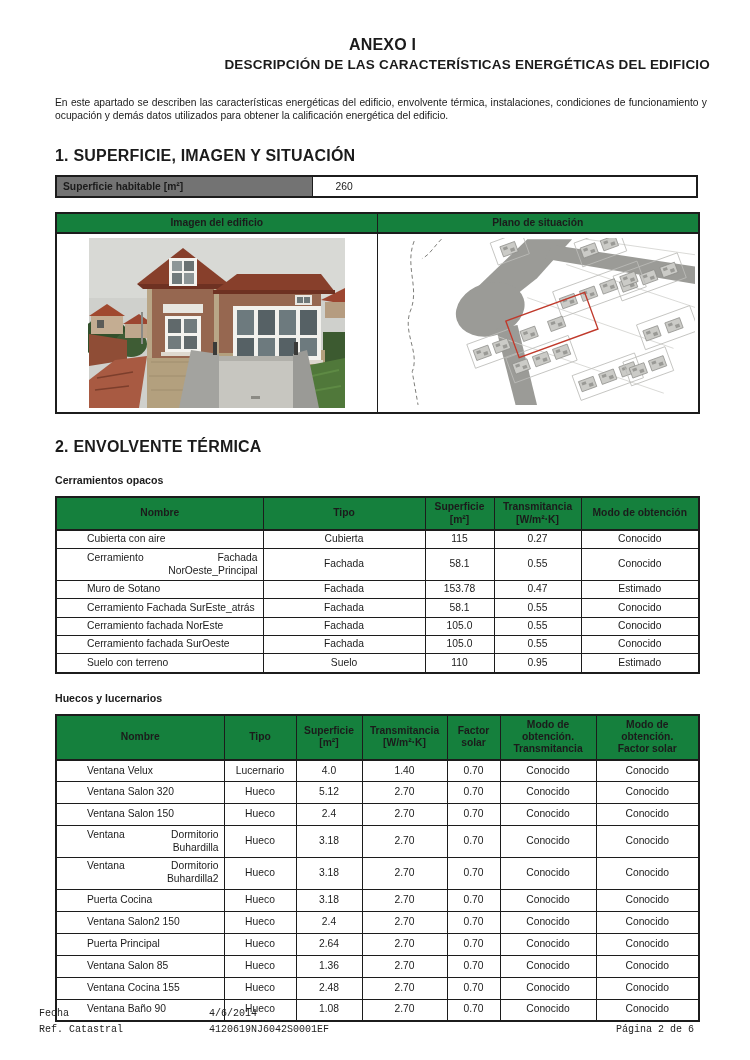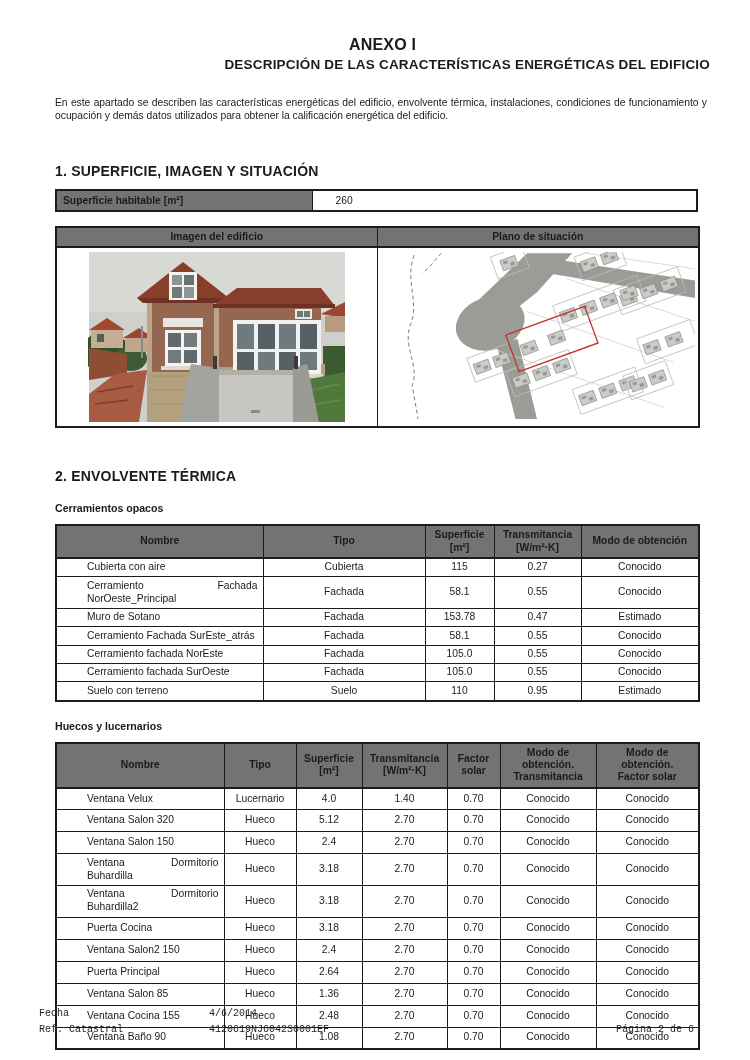--- a/index.html
+++ b/index.html
@@ -5,32 +5,32 @@
   * { margin:0; padding:0; box-sizing:border-box; }
   html,body { width:750px; background:#fff; }
   body { height:1060px; overflow:hidden; font-family:"Liberation Sans", sans-serif; color:#1b1b1b; }
   .page { width:750px; height:1060px; padding:34px 40px 0 55px; position:relative; }
 
   
   .doc-title { text-align:center; font-weight:bold; font-size:16px; line-height:1.35; letter-spacing:.2px; }
   .doc-subtitle { text-align:right; font-weight:bold; font-size:13.5px; line-height:1.3; letter-spacing:.2px; }
   .intro { margin-top:24px; font-size:10.3px; line-height:1.25; text-align:justify; width:652px; }
 
-  .sec-heading { margin-top:40px; font-size:14px; font-weight:bold; letter-spacing:.2px; }
+  .sec-heading { margin-top:24px; font-size:16px; font-weight:bold; letter-spacing:.2px; }
   .sub-heading { margin-top:18px; font-size:10.6px; font-weight:bold; }
 
   
   table { border-collapse:collapse; width:643px; font-size:10.3px; table-layout:fixed; }
   table, th, td { border:1px solid #1c1c1c; }
   table { border-width:2px; }
-  th { background:#737373; font-weight:bold; padding:3px 3px; text-align:center; vertical-align:middle; white-space:pre-line; line-height:1.2; border-bottom-width:2px; }
+  th { background:#15803d; font-weight:bold; padding:3px 3px; text-align:center; vertical-align:middle; white-space:pre-line; line-height:1.2; border-bottom-width:2px; }
   td { padding:2.5px 5px; vertical-align:middle; }
   td.c-center { text-align:center; }
   td.c-name { text-align:left;padding-left:30px; }
-  .jl { line-height:1.25; }
+  .jl { line-height:1.25;text-align:right; }
   .jl.spread { display:flex; justify-content:space-between; }
 
   
   .t-superficie { margin-top:10px; }
   .t-superficie td { height:21px; }
   .t-superficie .lbl { background:#737373; font-weight:bold; width:256px; padding-left:6px; }
   .t-superficie .val { padding-left:23px; }
 
   
   .t-images { margin-top:14px; }

